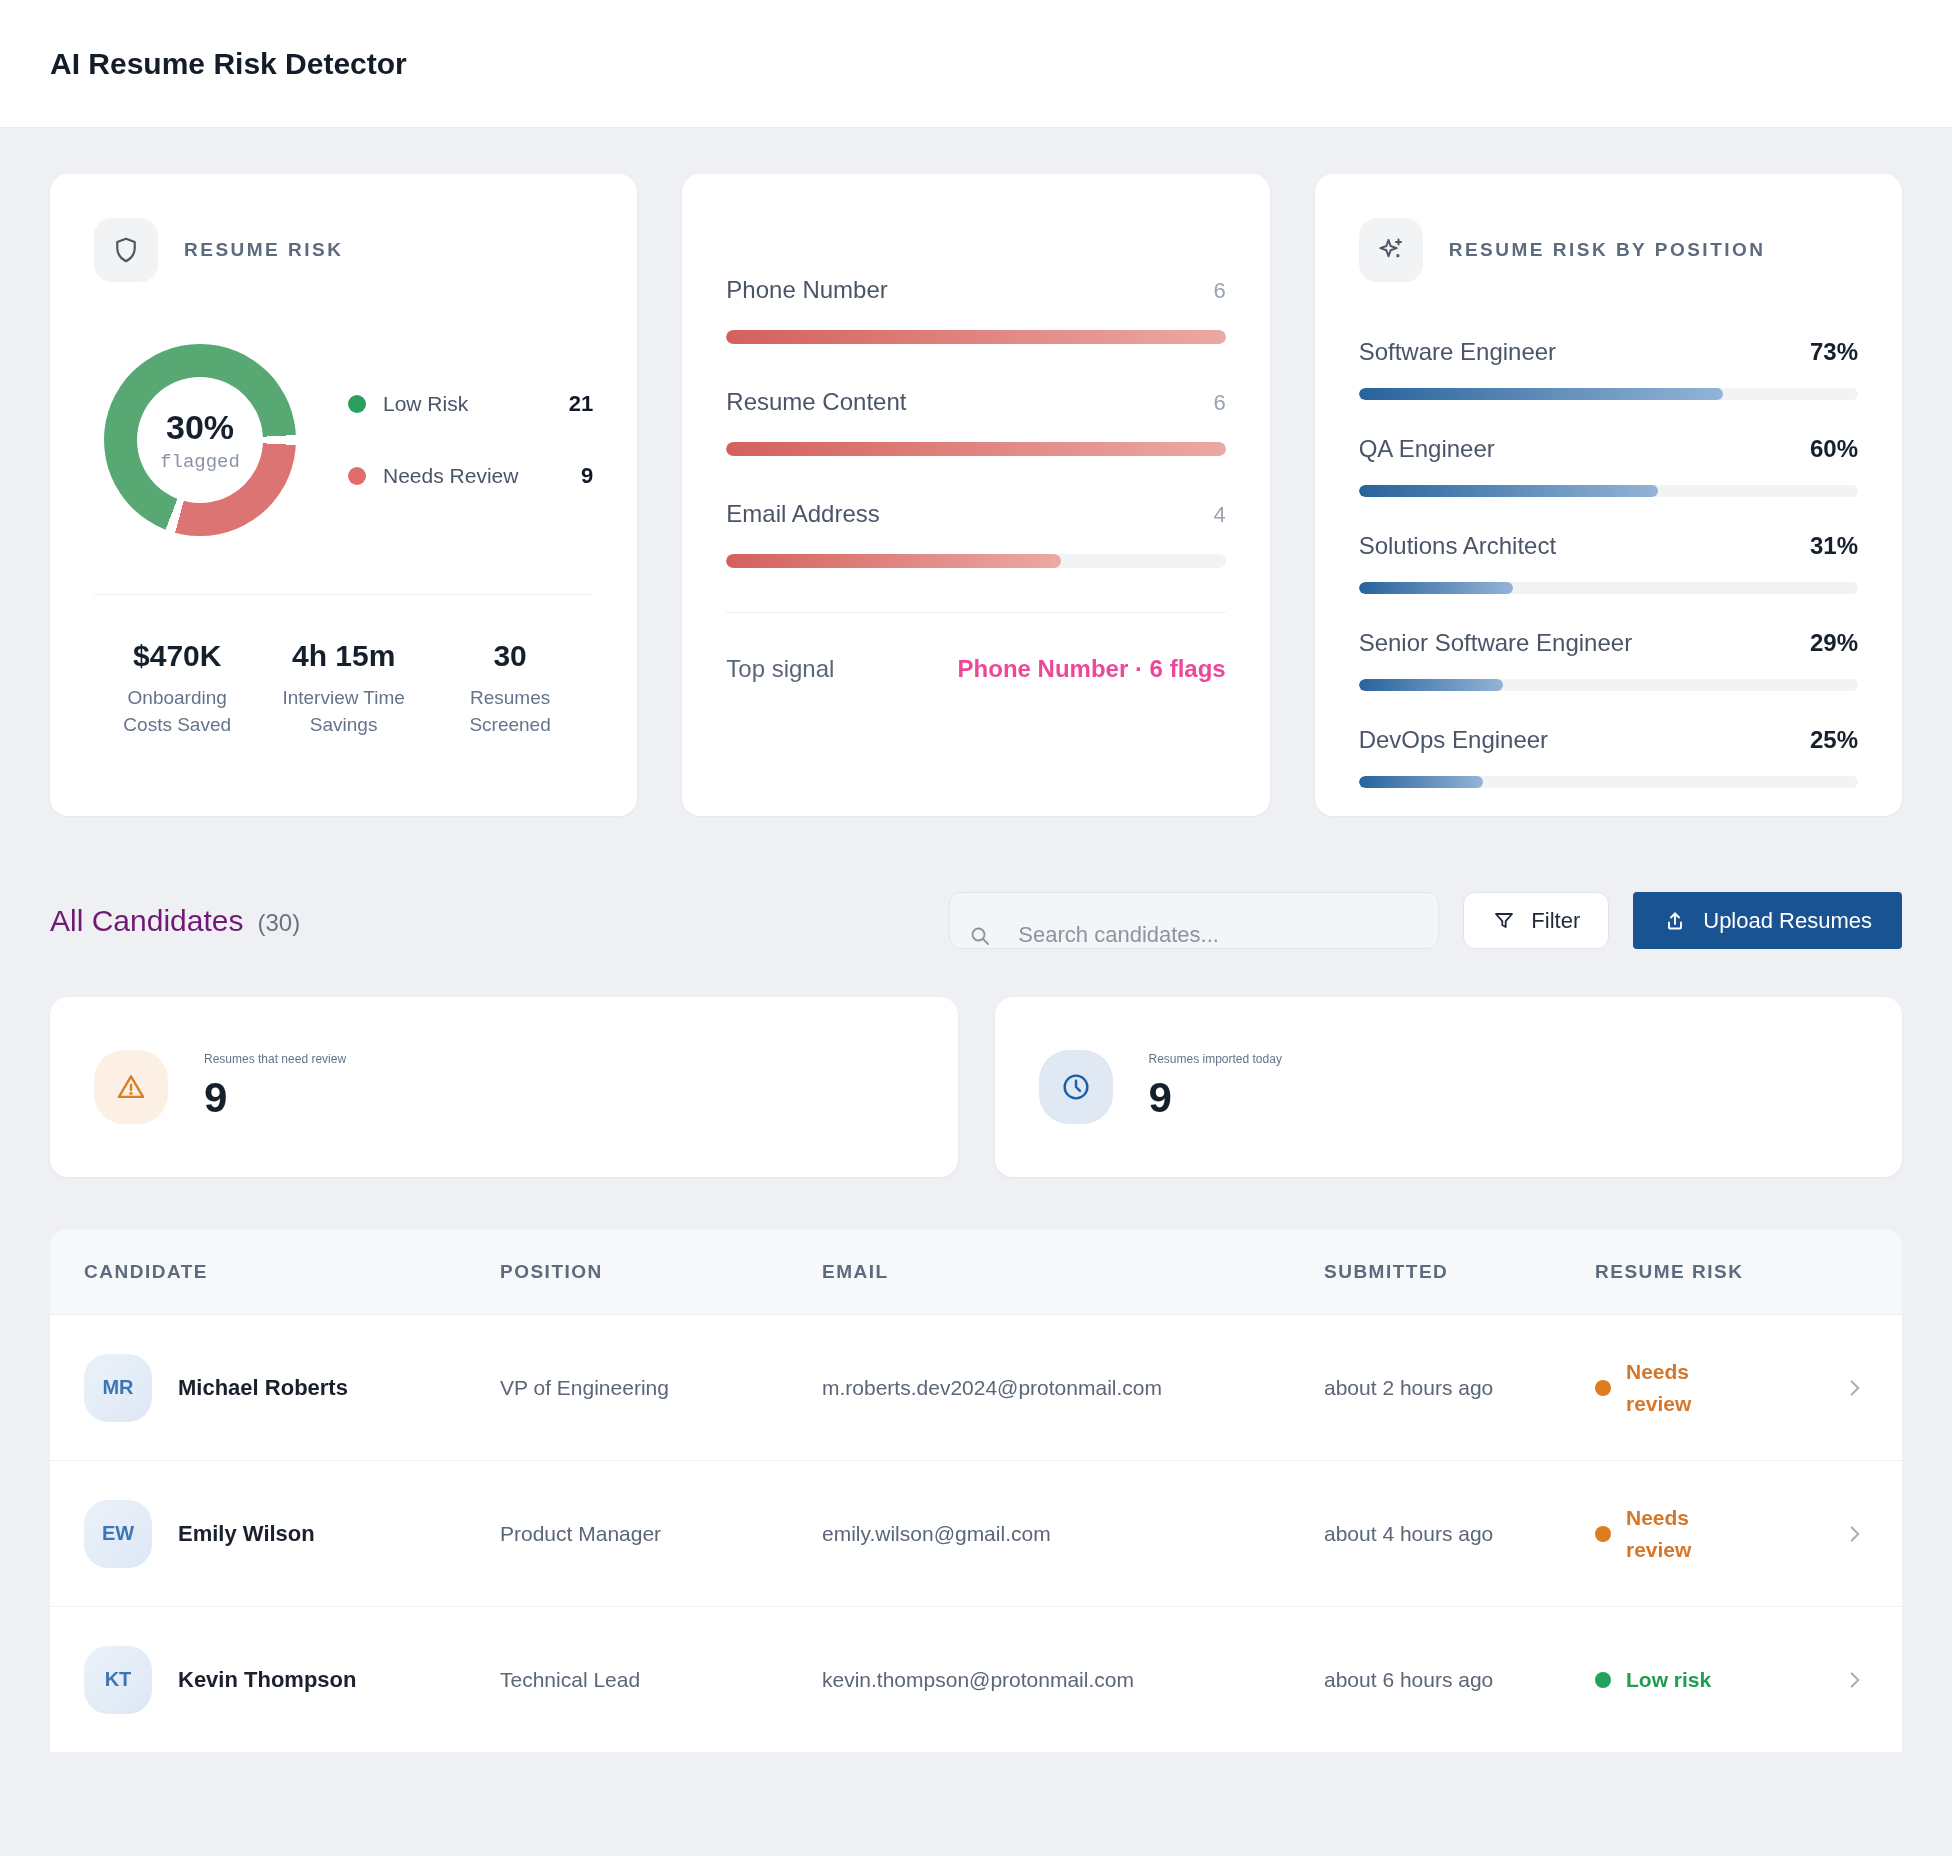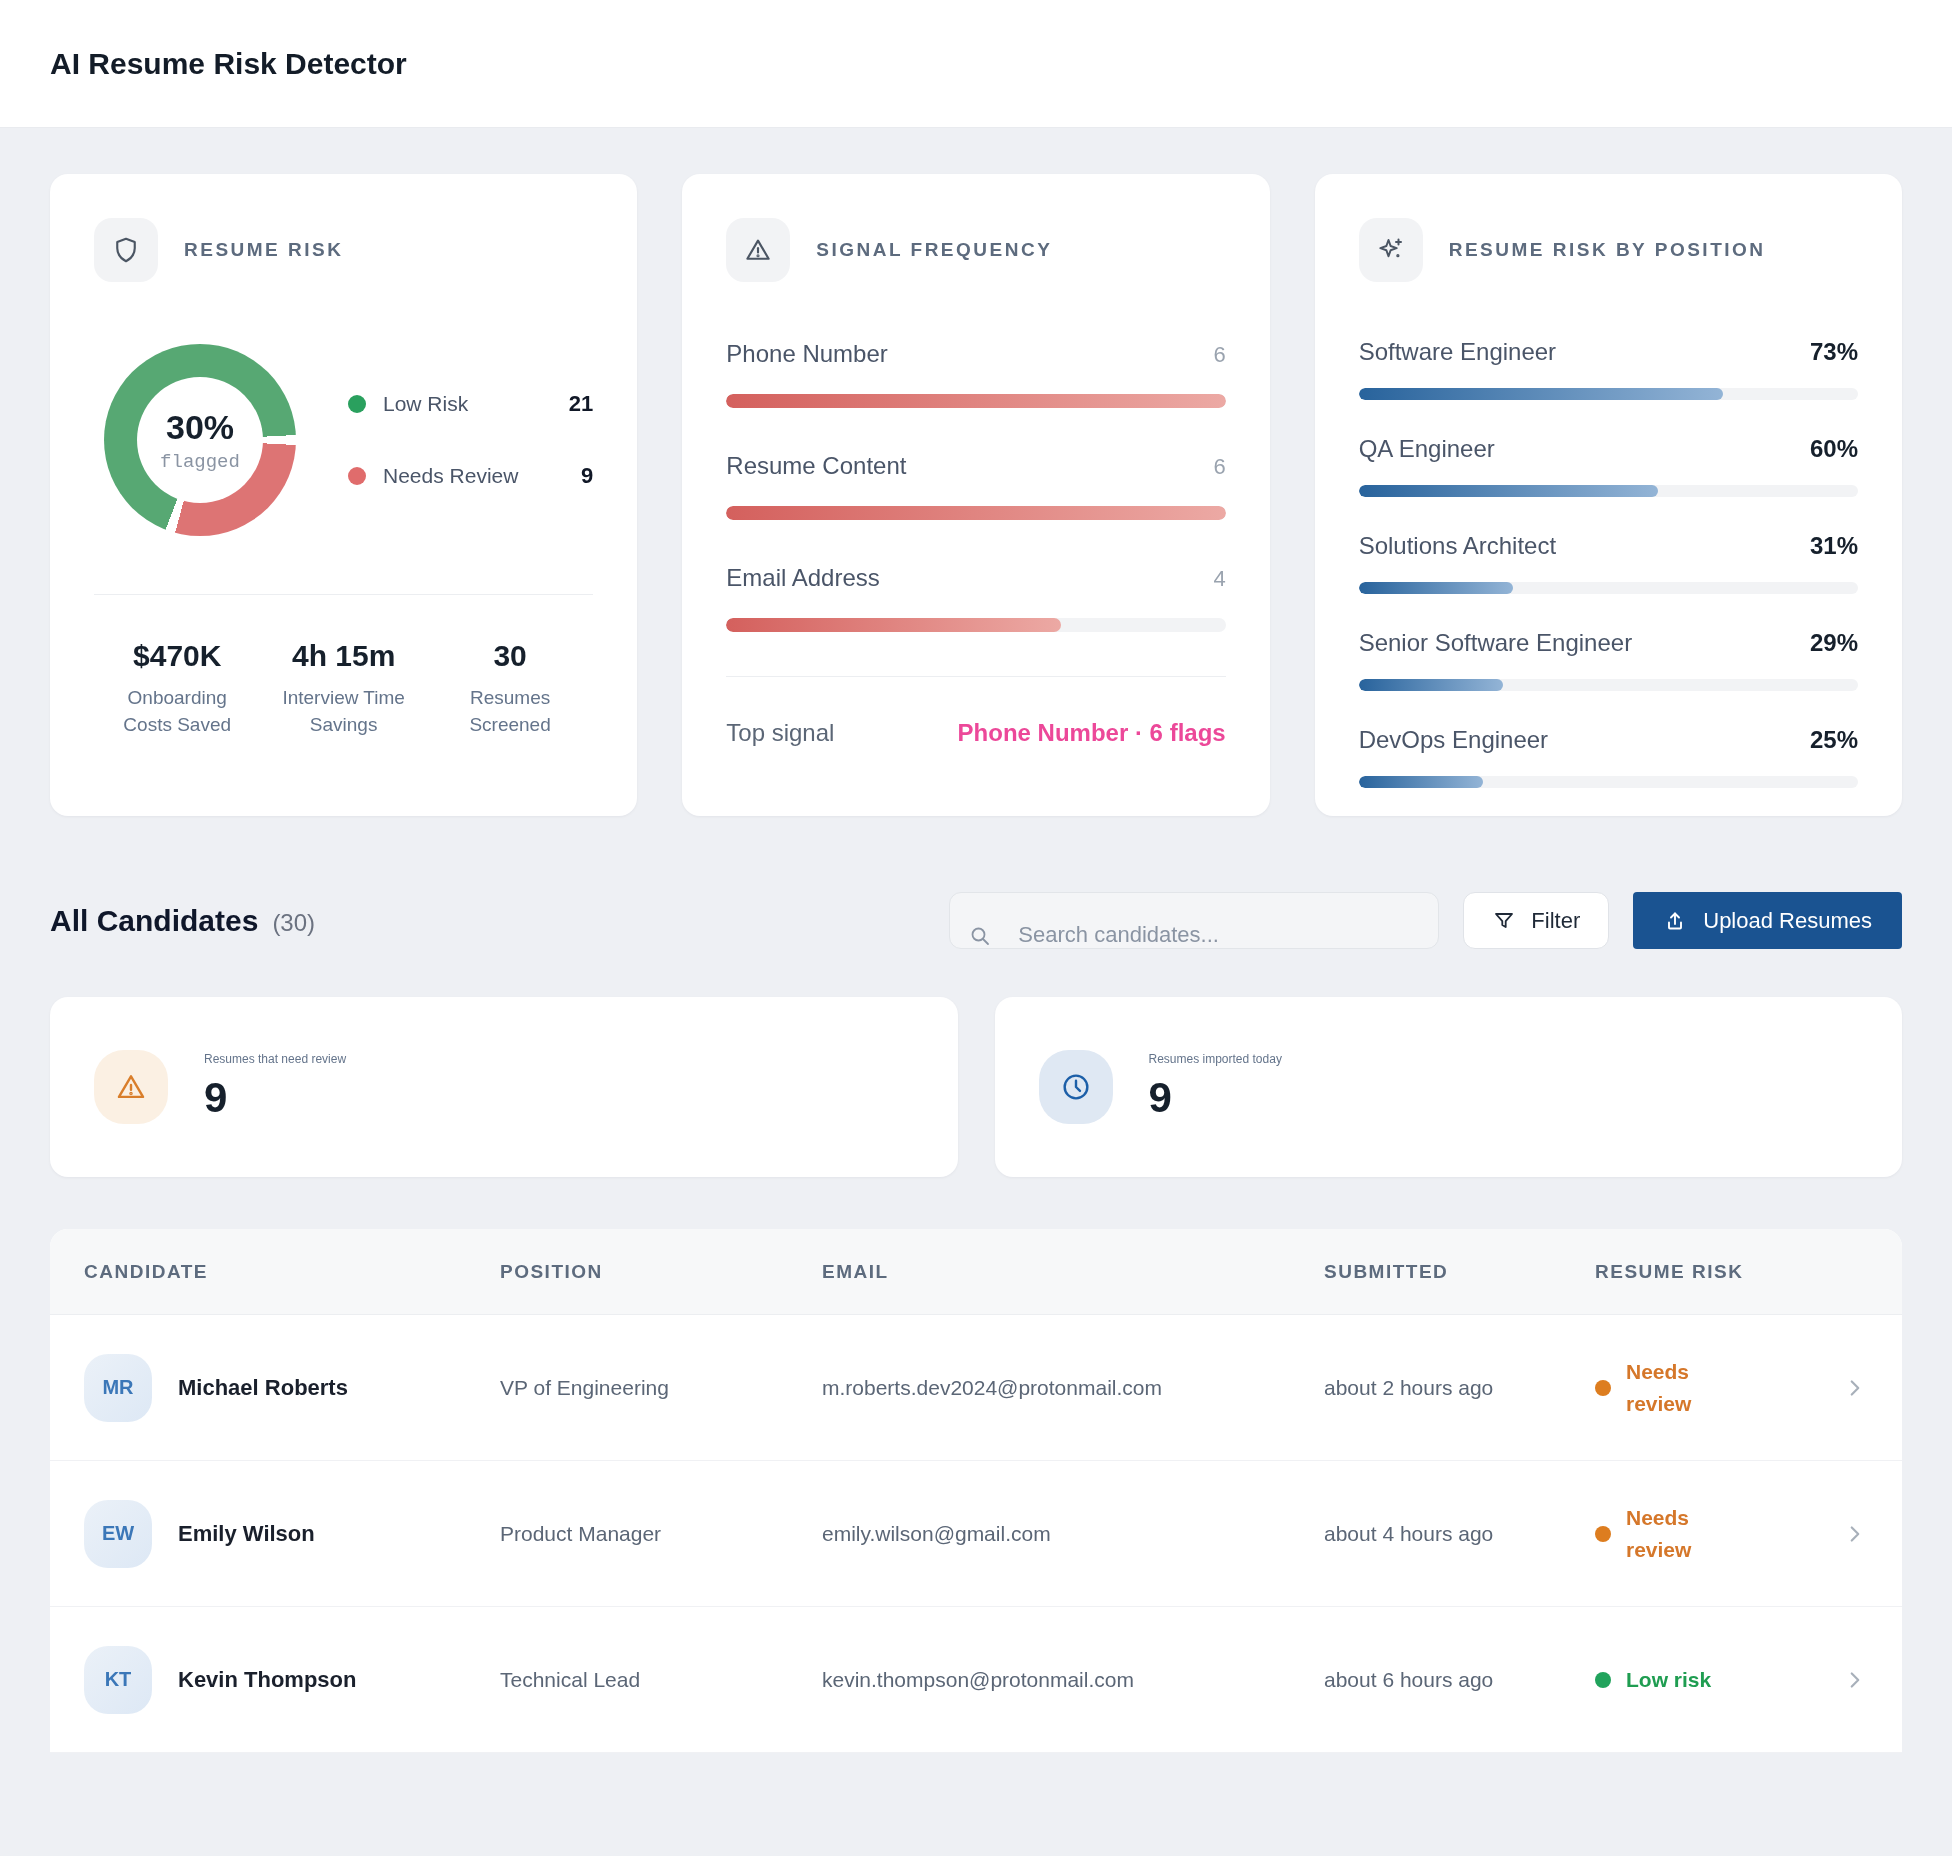--- a/index.html
+++ b/index.html
@@ -57,21 +57,21 @@
   .pos-row { margin-bottom:35px; }
   .pos-top { display:flex; justify-content:space-between; align-items:baseline; }
   .pos-label { font-size:24px; color:#4a5568; }
   .pos-value { font-size:24px; font-weight:700; color:#16202c; }
   .pos-track { margin-top:22px; height:12px; border-radius:6px; background:#f2f3f5; overflow:hidden; }
   .bar-fill-blue { height:100%; border-radius:6px; background:linear-gradient(90deg,#28639c,#93b4d6); }
 
   
   .cand-toolbar { margin-top:76px; display:flex; align-items:center; justify-content:space-between; }
   .cand-title-wrap { display:flex; align-items:baseline; gap:14px; }
-  .cand-title { font-size:30px; font-weight:700; color:#0f172a; }
+  .cand-title { font-size:30px; font-weight:400; color:#701a75; }
   .cand-count { font-size:24px; color:#6b7280; }
   .toolbar-right { display:flex; align-items:center; gap:24px; }
   .search-box { width:490px; height:57px; background:#f4f5f7; border:1px solid #e2e5e9; border-radius:12px; display:flex; align-items:flex-end; padding:0 18px; gap:26px; }
   .search-box svg { color:#8a94a3; flex:none; }
   .search-box input { flex:1; border:none; outline:none; background:transparent; font-size:22px; color:#374151; font-family:inherit; }
   .search-box input::placeholder { color:#8a94a3; }
   .filter-btn { height:57px; padding:0 28px; background:#fff; border:1px solid #e0e3e8; border-radius:12px; display:flex; align-items:center; gap:15px; font-size:22px; font-weight:500; color:#1f2937; cursor:pointer; font-family:inherit; }
   .upload-btn { height:57px; padding:0 30px; background:#1a5391; border:none; border-radius:4px; display:flex; align-items:center; gap:16px; font-size:22px; font-weight:500; color:#fff; cursor:pointer; font-family:inherit; }
 
   
@@ -154,30 +154,20 @@
           <div class="stat-label">Interview Time Savings</div>
         </div>
         <div class="stat-col">
           <div class="stat-value">30</div>
           <div class="stat-label">Resumes Screened</div>
         </div>
       </div>
     </article>
 
     <article class="card">
-      <div class="card-head">
-        <span class="icon-chip">
-          <svg width="30" height="30" viewBox="0 0 24 24" fill="none" stroke="currentColor" stroke-width="1.7" stroke-linecap="round" stroke-linejoin="round">
-              <path d="M12 4.5l8.5 14.5H3.5L12 4.5z"></path>
-              <line x1="12" y1="10.5" x2="12" y2="14"></line>
-              <circle cx="12" cy="16.6" r="0.4" fill="currentColor"></circle>
-            </svg>
-        </span>
-        <h2>SIGNAL FREQUENCY</h2>
-      </div>
       <div class="signal-list">
         <div class="signal-row">
           <div class="sig-top">
             <span class="sig-label">Phone Number</span>
             <span class="sig-value">6</span>
           </div>
           <div class="bar-track">
               <div class="bar-fill-red" style="width: 100%;"></div>
             </div>
         </div>

